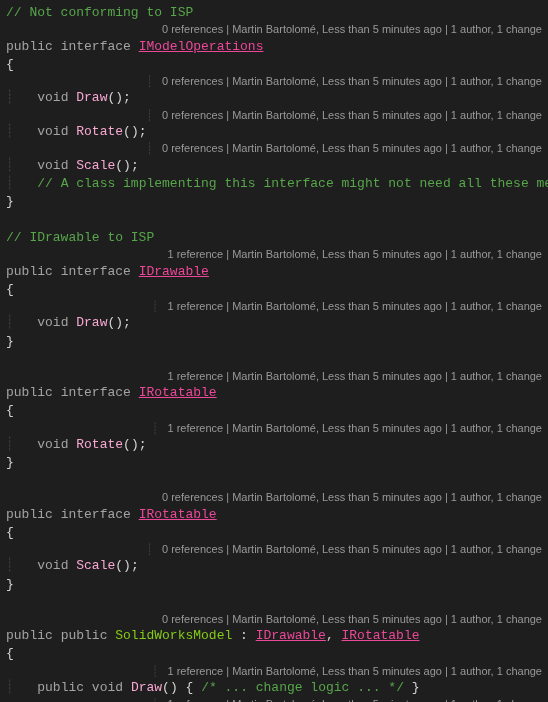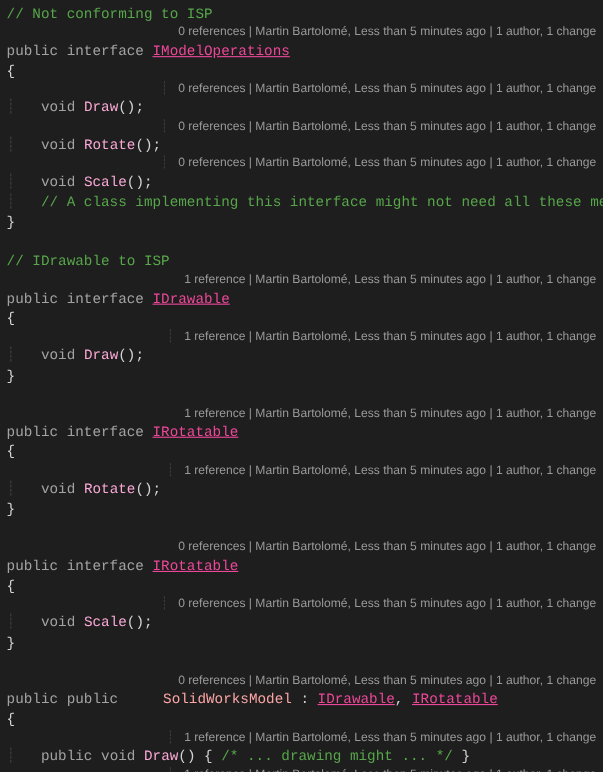--- a/index.html
+++ b/index.html
@@ -17,21 +17,21 @@
     color: #999999;
     font-size: 11px;
     font-family: "Segoe UI", Arial, sans-serif;
     white-space: pre;
     text-align: right;
   }
   .comment { color: #57a64a; margin-top: 28px; }
   .keyword { color: #a3a3a3; }
   .type { color: #ec4899; text-decoration: underline; }
   .method { color: #f9a8d4; }
-  .class { color: #fca5a5; margin-left: 33px; }
+  .class { color: #84cc16; }
   .punct { color: #d4d4d4; }
   .guide { color: #404040; }
   .blank { height: 18px; }
 </style>
 </head>
 <body>
 
 <div class="line"><span class="comment">// Not conforming to ISP</span></div>
 
 <div class="codelens"><span>0 references</span><span> | </span><span>Martin Bartolomé, Less than 5 minutes ago</span><span> | </span><span>1 author, 1 change</span></div>
@@ -82,15 +82,15 @@
 <div class="line"><span class="guide">┊   </span><span class="keyword">void</span> <span class="method">Scale</span><span class="punct">();</span></div>
 <div class="line"><span class="punct">}</span></div>
 
 <div class="blank"></div>
 
 <div class="codelens"><span>0 references</span><span> | </span><span>Martin Bartolomé, Less than 5 minutes ago</span><span> | </span><span>1 author, 1 change</span></div>
 <div class="line"><span class="keyword">public</span> <span class="keyword">public</span> <span class="class">SolidWorksModel</span><span class="punct"> : </span><span class="type">IDrawable</span><span class="punct">, </span><span class="type">IRotatable</span></div>
 <div class="line"><span class="punct">{</span></div>
 
 <div class="codelens"><span class="guide">┊   </span><span>1 reference</span><span> | </span><span>Martin Bartolomé, Less than 5 minutes ago</span><span> | </span><span>1 author, 1 change</span></div>
-<div class="line"><span class="guide">┊   </span><span class="keyword">public</span> <span class="keyword">void</span> <span class="method">Draw</span><span class="punct">()</span><span class="punct"> { </span><span class="comment">/* ... drawing might ... */</span><span class="punct"> }</span></div>
+<div class="line"><span class="guide">┊   </span><span class="keyword">public</span> <span class="keyword">void</span> <span class="method">Draw</span><span class="punct">()</span><span class="punct"> { </span><span class="comment">/* ... change logic ... */</span><span class="punct"> }</span></div>
 
 <div class="codelens"><span class="guide">┊   </span><span>1 reference</span><span> | </span><span>Martin Bartolomé, Less than 5 minutes ago</span><span> | </span><span>1 author, 1 change</span></div>
 
 </body></html>

